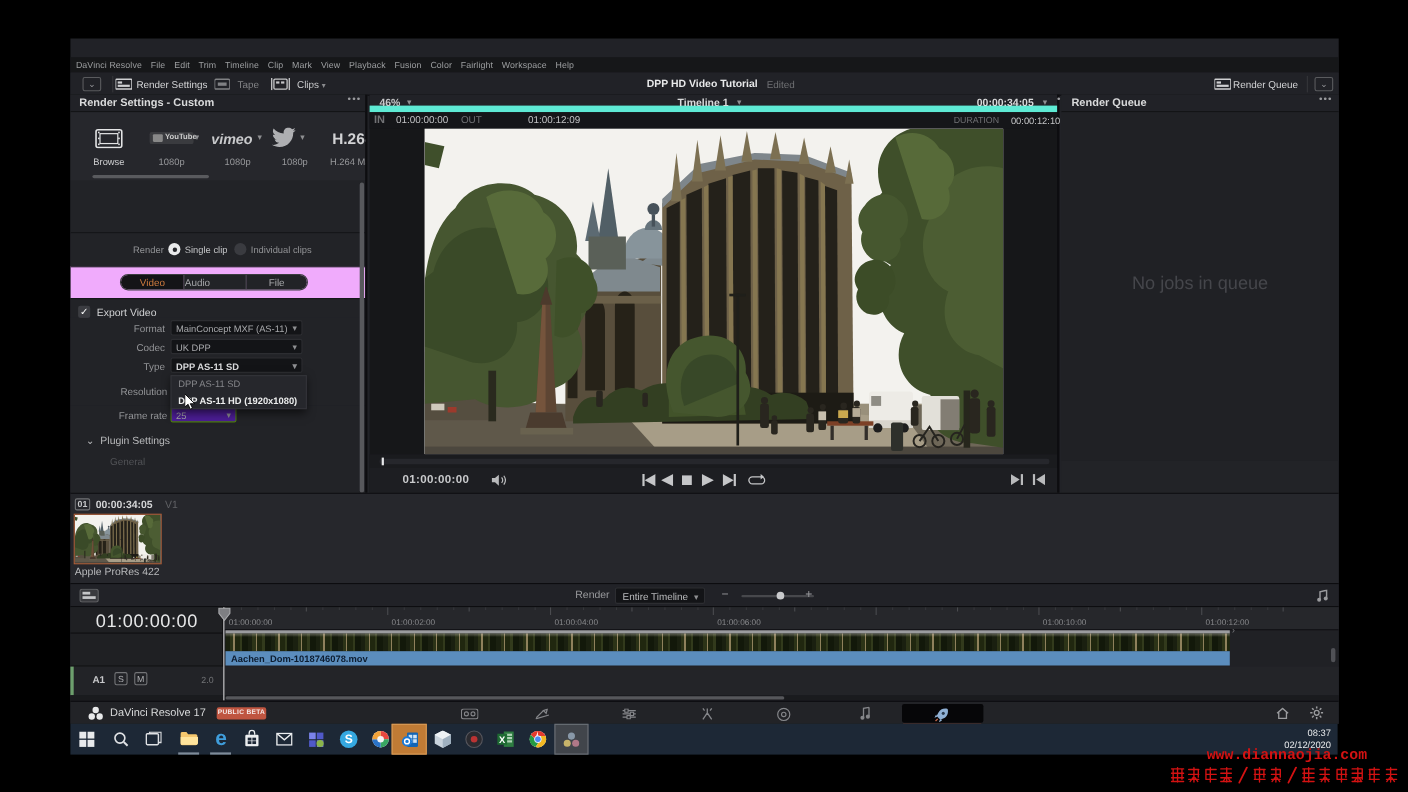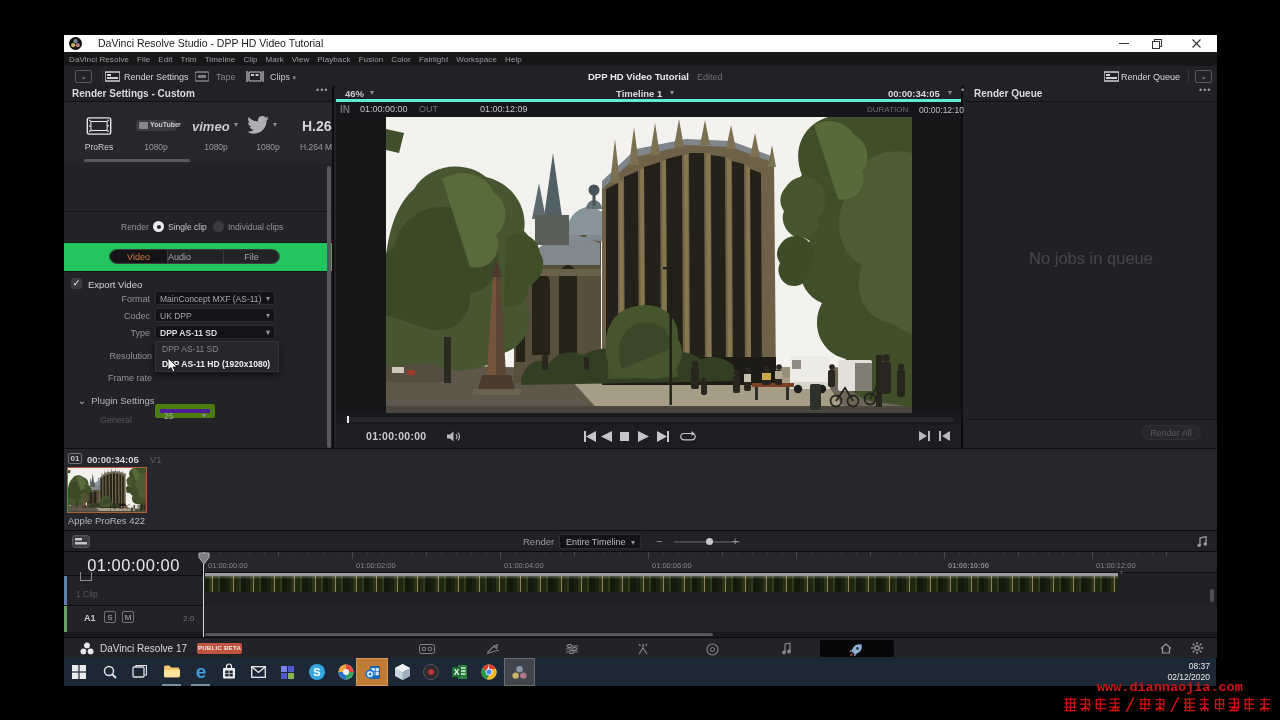--- a/index.html
+++ b/index.html
@@ -5,37 +5,20 @@
 * { margin:0; padding:0; box-sizing:border-box; }
 html,body { width:1280px; height:720px; background:#000; font-family:"Liberation Sans",sans-serif; overflow:hidden; }
 .abs { position:absolute; }
 body { position:relative; }
 </style>
 </head>
 <body>
 
 <div class="abs" style="left:64px;top:35px;width:1153px;height:623px;background:#212227;">
 
-  <div class="abs" style="left:0;top:0;width:1153px;height:17px;background:#fff;">
-    <svg class="abs" style="left:5px;top:2px" width="13" height="13" viewBox="0 0 13 13">
-      <circle cx="6.5" cy="6.5" r="6.5" fill="#111"></circle>
-      <circle cx="6.5" cy="4.2" r="2.1" fill="#7a8896"></circle>
-      <circle cx="4.2" cy="8.2" r="2.1" fill="#c8b46a"></circle>
-      <circle cx="8.8" cy="8.2" r="2.1" fill="#b07888"></circle>
-    </svg>
-    <div class="abs" style="left:34px;top:2px;font-size:10.5px;color:#1a1a1a;">DaVinci Resolve Studio - DPP HD Video Tutorial</div>
-    <div class="abs" style="left:1055px;top:8px;width:10px;height:1px;background:#333;"></div>
-    <svg class="abs" style="left:1088px;top:4px" width="11" height="10" viewBox="0 0 11 10">
-        <rect x="2.5" y="0.5" width="7" height="7" fill="none" stroke="#333" stroke-width="1"></rect>
-        <rect x="0.5" y="2.5" width="7" height="7" fill="#fff" stroke="#333" stroke-width="1"></rect>
-      </svg>
-    <svg class="abs" style="left:1128px;top:4px" width="9" height="9" viewBox="0 0 9 9">
-        <path d="M0.5 0.5 L8.5 8.5 M8.5 0.5 L0.5 8.5" stroke="#333" stroke-width="1.1"></path>
-      </svg>
-  </div>
 
   <div class="abs" style="left:0;top:17px;width:1153px;height:14px;background:#161719;color:#9d9fa1;font-size:9.5px;">
     <div class="abs" style="left:5px;top:2.5px;display:flex;gap:8px;white-space:nowrap;font-size:8px;letter-spacing:0.1px;">
       <span>DaVinci Resolve</span>
         <span>File</span>
         <span>Edit</span>
         <span>Trim</span>
         <span>Timeline</span>
         <span>Clip</span>
         <span>Mark</span>
@@ -94,21 +77,21 @@
           <rect x="5" y="5" width="18" height="10" fill="none" stroke="#e4e5e6" stroke-width="1.2"></rect>
           <g fill="#e4e5e6">
             <rect x="3" y="3" width="1.6" height="1.6"></rect>
             <rect x="3" y="9" width="1.6" height="1.6"></rect>
             <rect x="3" y="15" width="1.6" height="1.6"></rect>
             <rect x="23.4" y="3" width="1.6" height="1.6"></rect>
             <rect x="23.4" y="9" width="1.6" height="1.6"></rect>
             <rect x="23.4" y="15" width="1.6" height="1.6"></rect>
           </g>
         </svg>
-      <div class="abs" style="left:14px;top:40px;width:42px;text-align:center;font-size:8.5px;color:#d0d1d3;">ProRes</div>
+      <div class="abs" style="left:14px;top:40px;width:42px;text-align:center;font-size:8.5px;color:#d0d1d3;">Browse</div>
       <div class="abs" style="left:72px;top:18px;width:40px;height:11px;background:#3a3b3f;border-radius:2px;"></div>
       <div class="abs" style="left:75px;top:20px;width:9px;height:7px;background:#888;border-radius:1px;"></div>
       <div class="abs" style="left:86px;top:19px;font-size:7px;color:#ccc;font-weight:bold;">YouTube</div>
       <div class="abs" style="left:113px;top:18px;font-size:8px;color:#8e8f92;">▾</div>
       <div class="abs" style="left:66px;top:40px;width:52px;text-align:center;font-size:8.5px;color:#97989b;">1080p</div>
       <div class="abs" style="left:128px;top:17px;font-size:13px;font-weight:bold;font-style:italic;color:#c9cacc;letter-spacing:0px;">vimeo</div>
       <div class="abs" style="left:170px;top:18px;font-size:8px;color:#8e8f92;">▾</div>
       <div class="abs" style="left:126px;top:40px;width:52px;text-align:center;font-size:8.5px;color:#97989b;">1080p</div>
       <svg class="abs" style="left:183px;top:14px" width="22" height="18" viewBox="0 0 24 20">
           <path d="M24 2.3c-.9.4-1.8.7-2.8.8 1-.6 1.8-1.6 2.2-2.7-1 .6-2 1-3.1 1.2C19.4.6 18.1 0 16.7 0c-2.7 0-4.9 2.2-4.9 4.9 0 .4 0 .8.1 1.1C7.8 5.8 4.2 3.9 1.7 1c-.4.7-.7 1.6-.7 2.5 0 1.7.9 3.2 2.2 4.1-.8 0-1.6-.2-2.2-.6v.1c0 2.4 1.7 4.4 3.9 4.8-.4.1-.8.2-1.3.2-.3 0-.6 0-.9-.1.6 2 2.4 3.4 4.6 3.4-1.7 1.3-3.8 2.1-6.1 2.1-.4 0-.8 0-1.2-.1 2.2 1.4 4.8 2.2 7.5 2.2 9.1 0 14-7.5 14-14v-.6c1-.7 1.8-1.6 2.5-2.6z" fill="#aeafb2"></path>
@@ -123,21 +106,21 @@
 
     <div class="abs" style="left:0;top:125px;width:100%;height:31px;background:#222327;border-top:1px solid #151619;">
       <div class="abs" style="left:57px;top:10px;font-size:8.5px;color:#929396;">Render</div>
       <div class="abs" style="left:89px;top:9px;width:11px;height:11px;border-radius:50%;background:#e9eaeb;"></div>
       <div class="abs" style="left:92.5px;top:12.5px;width:4px;height:4px;border-radius:50%;background:#26272b;"></div>
       <div class="abs" style="left:104px;top:10px;font-size:8.5px;color:#c3c4c6;">Single clip</div>
       <div class="abs" style="left:149px;top:9px;width:11px;height:11px;border-radius:50%;background:#3a3b40;"></div>
       <div class="abs" style="left:164px;top:10px;font-size:8.5px;color:#929396;">Individual clips</div>
     </div>
 
-    <div class="abs" style="left:0;top:156px;width:100%;height:29px;background:#22c55e;border-top:1px solid #151619;">
+    <div class="abs" style="left:0;top:156px;width:100%;height:29px;background:#f0abfc;border-top:1px solid #151619;">
       <div class="abs" style="left:45px;top:6px;width:171px;height:15px;border:1px solid #3b3c40;border-radius:8px;overflow:hidden;display:flex;">
         <div style="width:57px;background:#141417;color:#cd7a3d;font-size:9px;text-align:center;line-height:14px;">Video</div>
         <div style="width:57px;background:#222327;color:#a6a7aa;font-size:9px;text-align:left;line-height:14px;border-left:1px solid #3b3c40;border-right:1px solid #3b3c40;">Audio</div>
         <div style="width:55px;background:#222327;color:#a6a7aa;font-size:9px;text-align:center;line-height:14px;">File</div>
       </div>
     </div>
 
     <div class="abs" style="left:0;top:185px;width:100%;height:26px;background:#222327;border-top:1px solid #151619;">
       <div class="abs" style="left:7px;top:6px;width:11px;height:11px;background:#3b3c41;border-radius:2px;color:#fff;font-size:9px;text-align:center;line-height:11px;">✓</div>
       <div class="abs" style="left:24px;top:7px;font-size:9.5px;color:#d2d3d5;">Export Video</div>
@@ -148,39 +131,39 @@
       <div class="abs" style="left:91px;top:2px;width:120px;height:14px;background:#131417;border:1px solid #2c2d31;border-radius:2px;color:#a7a8ab;font-size:8.5px;padding:2px 4px;">MainConcept MXF (AS-11)<span class="abs" style="right:4px;top:2px;color:#8e8f92;font-size:8px;">▾</span></div>
       <div class="abs" style="left:0px;top:22px;width:86px;text-align:right;font-size:9px;color:#929396;">Codec</div>
       <div class="abs" style="left:91px;top:19px;width:120px;height:14px;background:#131417;border:1px solid #2c2d31;border-radius:2px;color:#a7a8ab;font-size:8.5px;padding:2px 4px;">UK DPP<span class="abs" style="right:4px;top:2px;color:#8e8f92;font-size:8px;">▾</span></div>
       <div class="abs" style="left:0px;top:39px;width:86px;text-align:right;font-size:9px;color:#929396;">Type</div>
       <div class="abs" style="left:91px;top:36px;width:120px;height:14px;background:#131417;border:1px solid #2c2d31;border-radius:2px;color:#d8d9db;font-size:8.5px;font-weight:bold;padding:2px 4px;">DPP AS-11 SD<span class="abs" style="right:4px;top:2px;color:#8e8f92;font-size:8px;">▾</span></div>
       <div class="abs" style="left:40px;top:62px;width:48px;text-align:right;font-size:9px;color:#929396;">Resolution</div>
     </div>
 
     <div class="abs" style="left:0;top:283px;width:100%;height:84px;background:#222327;">
       <div class="abs" style="left:40px;top:4px;width:48px;text-align:right;font-size:9px;color:#929396;">Frame rate</div>
-      <div class="abs" style="left:91px;top:1px;width:60px;height:14px;background:#4c1d95;border:5px solid #4d7c0f;border-radius:2px;color:#a7a8ab;font-size:8.5px;padding:2px 4px;margin-top:34px;">25<span class="abs" style="right:4px;top:2px;color:#8e8f92;font-size:8px;">▾</span></div>
+      <div class="abs" style="left:91px;top:1px;width:60px;height:14px;background:#4c1d95;border:1px solid #4d7c0f;border-radius:2px;color:#a7a8ab;font-size:8.5px;padding:2px 4px;">25<span class="abs" style="right:4px;top:2px;color:#8e8f92;font-size:8px;">▾</span></div>
       <div class="abs" style="left:14px;top:26px;font-size:9.5px;color:#b8b9bb;">⌄&nbsp; Plugin Settings</div>
       <div class="abs" style="left:36px;top:46px;font-size:9px;color:#515256;">General</div>
     </div>
 
     <div class="abs" style="left:91px;top:255px;width:124px;height:31px;background:#26272c;border:1px solid #333439;box-shadow:0 3px 8px rgba(0,0,0,.6);z-index:5;white-space:nowrap;overflow:hidden;">
       <div style="height:15px;color:#85868a;font-size:8.5px;padding:2px 6px;">DPP AS-11 SD</div>
       <div style="height:15px;color:#eceded;font-size:8.5px;font-weight:bold;padding:2px 6px;">DPP AS-11 HD (1920x1080)</div>
     </div>
     <svg class="abs" style="left:104px;top:272px;z-index:6" width="11" height="16" viewBox="0 0 11 16">
         <path d="M0 0 L0 12 L3 9.5 L5 14 L7 13 L5 9 L9 9 Z" fill="#fff" stroke="#000" stroke-width="0.8"></path>
       </svg>
 
 
     <div class="abs" style="left:263px;top:80px;width:4px;height:282px;background:#57585c;border-radius:2px;"></div>
   </div>
 
   <div class="abs" style="left:272px;top:51px;width:627px;height:362px;background:#161719;border-right:2px solid #0d0d10;">
-    <div class="abs" style="left:0;top:0;width:100%;height:16px;background:#212227;border-bottom:3px solid #5eead4;">
+    <div class="abs" style="left:0;top:0;width:100%;height:16px;background:#212227;border-bottom:6px solid #5eead4;">
       <span class="abs" style="left:9px;top:2px;font-size:9.5px;font-weight:bold;color:#c9cacc;">46%</span>
       <span class="abs" style="left:34px;top:2px;font-size:8px;color:#8e8f92;">▾</span>
       <span class="abs" style="left:280px;top:2px;font-size:9.5px;font-weight:bold;color:#d9dadb;">Timeline 1</span>
         <span class="abs" style="left:334px;top:2px;font-size:8px;color:#8e8f92;">▾</span>
       <span class="abs" style="left:552px;top:2px;font-size:9.5px;font-weight:bold;color:#d9dadb;">00:00:34:05</span>
       <span class="abs" style="left:612px;top:2px;font-size:8px;color:#8e8f92;">▾</span>
       <span class="abs" style="left:625px;top:-1px;color:#9a9b9e;font-size:9px;letter-spacing:1px;">•••</span>
     </div>
     <div class="abs" style="left:0;top:16px;width:100%;height:15px;background:#151619;">
       <span class="abs" style="left:4px;top:2px;font-size:10px;color:#717275;font-weight:bold;">IN</span>
@@ -387,23 +370,20 @@
   </div>
 
   <div class="abs" style="left:901px;top:51px;width:252px;height:362px;background:#222327;">
     <div class="abs" style="left:0;top:0;width:100%;height:16px;background:#212227;border-bottom:1px solid #121316;">
       <span class="abs" style="left:9px;top:2px;font-size:10px;font-weight:bold;color:#d9dadb;">Render Queue</span>
       <span class="abs" style="left:234px;top:-1px;color:#9a9b9e;font-size:9px;letter-spacing:1px;">•••</span>
     </div>
     <div class="abs" style="left:0;top:16px;width:100%;height:317px;background:#202125;">
       <div class="abs" style="left:0;top:147px;width:100%;text-align:center;font-size:16.5px;color:#45464b;">No jobs in queue</div>
     </div>
-    <div class="abs" style="left:0;top:333px;width:100%;height:29px;background:#222327;border-top:1px solid #151619;">
-      <div class="abs" style="left:176px;top:5px;width:60px;height:15px;background:#27282c;border:1px solid #303135;border-radius:8px;color:#595a5e;font-size:9px;text-align:center;line-height:14px;">Render All</div>
-    </div>
   </div>
 
   <div class="abs" style="left:0;top:413px;width:1153px;height:82px;background:#26272c;border-top:1px solid #101013;">
     <div class="abs" style="left:4px;top:4px;width:14px;height:11px;border:1px solid #737477;border-radius:2px;color:#c9cacc;font-size:8px;font-weight:bold;text-align:center;line-height:10px;">01</div>
     <div class="abs" style="left:23px;top:5px;font-size:9.5px;font-weight:bold;color:#d4d5d7;">00:00:34:05</div>
     <div class="abs" style="left:86px;top:5px;font-size:9.5px;color:#606165;">V1</div>
     <div class="abs" style="left:3px;top:18px;width:80px;height:46px;border:1px solid #b0603a;overflow:hidden;">
       <svg width="78" height="44" viewBox="0 0 526 296" preserveAspectRatio="none">
         <use href="#scene"></use>
       </svg>
@@ -429,57 +409,53 @@
         <circle cx="8.2" cy="8" r="1.8" fill="#9a9b9e"></circle>
       </svg>
   </div>
 
   <div class="abs" style="left:0;top:517px;width:1153px;height:85px;background:#202125;">
 
     <div class="abs" style="left:0;top:0;width:139px;height:85px;background:#1f2023;border-right:1px solid #0e0e11;">
       <div class="abs" style="left:0;top:4px;width:139px;text-align:center;font-size:16.5px;color:#e6e7e8;letter-spacing:0.5px;">01:00:00:00</div>
       <div class="abs" style="left:0;top:23px;width:139px;height:1px;background:#0e0e11;"></div>
 
-      <div class="abs" style="left:0;top:24px;width:139px;height:29px;background:#222327;">
-        <div class="abs" style="left:0;top:0;width:3px;height:29px;background:#5f81a8;"></div>
-        <div class="abs" style="left:16px;top:-4px;width:12px;height:9px;border:1.5px solid #8a8b8e;border-top:none;"></div>
-        <div class="abs" style="left:12px;top:13px;font-size:8.5px;color:#56575b;">1 Clip</div>
-      </div>
       <div class="abs" style="left:0;top:53px;width:139px;height:1px;background:#0e0e11;"></div>
 
       <div class="abs" style="left:0;top:54px;width:139px;height:26px;background:#222327;">
         <div class="abs" style="left:0;top:0;width:3px;height:26px;background:#6d9f6d;"></div>
         <div class="abs" style="left:20px;top:7px;font-size:9px;font-weight:bold;color:#c9cacc;">A1</div>
         <div class="abs" style="left:40px;top:5px;width:12px;height:12px;border:1px solid #737477;border-radius:2px;color:#b0b1b4;font-size:8px;text-align:center;line-height:11px;">S</div>
         <div class="abs" style="left:58px;top:5px;width:12px;height:12px;border:1px solid #737477;border-radius:2px;color:#b0b1b4;font-size:8px;text-align:center;line-height:11px;">M</div>
         <div class="abs" style="left:119px;top:8px;font-size:8px;color:#737477;">2.0</div>
       </div>
       <div class="abs" style="left:0;top:80px;width:139px;height:5px;background:#1a1b1e;"></div>
     </div>
 
     <div class="abs" style="left:140px;top:0;width:1013px;height:21px;background:#26272b;border-bottom:1px solid #101013;color:#88898c;font-size:7.5px;">
       <span class="abs" style="left:4px;top:9px;">01:00:00:00</span>
       <span class="abs" style="left:152px;top:9px;">01:00:02:00</span>
       <span class="abs" style="left:300px;top:9px;">01:00:04:00</span>
       <span class="abs" style="left:448px;top:9px;">01:00:06:00</span>
       <span class="abs" style="left:596px;top:9px;margin-top:20px;">01:00:08:00</span>
-      <span class="abs" style="left:744px;top:9px;font-weight:bold;">01:00:10:00</span>
+      <span class="abs" style="left:744px;top:9px;">01:00:10:00</span>
       <span class="abs" style="left:892px;top:9px;">01:00:12:00</span>
       <svg class="abs" style="left:0;top:0" width="1013" height="8" viewBox="0 0 1013 8">
           <g stroke="#4a4b4f" stroke-width="1">
             <path d="M0.5 0 v7 M74.5 0 v4 M148.5 0 v7 M222.5 0 v4 M296.5 0 v7 M370.5 0 v4 M444.5 0 v7 M518.5 0 v4 M592.5 0 v7 M666.5 0 v4 M740.5 0 v7 M814.5 0 v4 M888.5 0 v7 M962.5 0 v4"></path>
             <g stroke="#36373b">
               <path d="M15.5 0 v2.5 M30.5 0 v2.5 M45.5 0 v2.5 M60.5 0 v2.5 M89.5 0 v2.5 M104.5 0 v2.5 M119.5 0 v2.5 M134.5 0 v2.5 M163.5 0 v2.5 M178.5 0 v2.5 M193.5 0 v2.5 M208.5 0 v2.5 M237.5 0 v2.5 M252.5 0 v2.5 M267.5 0 v2.5 M282.5 0 v2.5 M311.5 0 v2.5 M326.5 0 v2.5 M341.5 0 v2.5 M356.5 0 v2.5 M385.5 0 v2.5 M400.5 0 v2.5 M415.5 0 v2.5 M430.5 0 v2.5 M459.5 0 v2.5 M474.5 0 v2.5 M489.5 0 v2.5 M504.5 0 v2.5 M533.5 0 v2.5 M548.5 0 v2.5 M563.5 0 v2.5 M578.5 0 v2.5 M607.5 0 v2.5 M622.5 0 v2.5 M637.5 0 v2.5 M652.5 0 v2.5 M681.5 0 v2.5 M696.5 0 v2.5 M711.5 0 v2.5 M726.5 0 v2.5 M755.5 0 v2.5 M770.5 0 v2.5 M785.5 0 v2.5 M800.5 0 v2.5 M829.5 0 v2.5 M844.5 0 v2.5 M859.5 0 v2.5 M874.5 0 v2.5 M903.5 0 v2.5 M918.5 0 v2.5 M933.5 0 v2.5 M948.5 0 v2.5"></path>
             </g>
           </g>
         </svg>
     </div>
 
     <div class="abs" style="left:141px;top:21px;width:913px;height:3px;background:#9a9b9e;"></div>
     <div class="abs" style="left:141px;top:24px;width:913px;height:16px;background:linear-gradient(180deg,rgba(205,202,190,0.38) 0,rgba(205,202,190,0.15) 2px,rgba(0,0,0,0) 3px),repeating-linear-gradient(90deg,#1a2010 0 4px,#2c3317 4px 7px,#8f815c 7px 8.2px,#20270f 8.2px 13px,#323a1c 13px 15px,#12180a 15px 20.5px);"></div>
+    <div class="abs" style="left:141px;top:40px;width:913px;height:13px;background:#5b8dbd;color:#0d1d30;font-size:8.5px;font-weight:bold;padding:2px 0 0 5px;">Aachen_Dom-1018746078.mov</div>
 
     <div class="abs" style="left:140px;top:54px;width:1013px;height:26px;background:#232428;"></div>
     <div class="abs" style="left:140px;top:80px;width:1013px;height:5px;background:#1a1b1e;">
       <div class="abs" style="left:1px;top:1px;width:508px;height:3px;background:#56575b;border-radius:2px;"></div>
     </div>
     <div class="abs" style="left:1056px;top:16px;color:#7b7c80;font-size:8px;">›</div>
     <div class="abs" style="left:1146px;top:37px;width:4px;height:13px;background:#505156;border-radius:2px;"></div>
 
     <div class="abs" style="left:139px;top:0;width:1px;height:85px;background:#d4d5d7;"></div>
     <svg class="abs" style="left:134px;top:0" width="12" height="13" viewBox="0 0 12 13">

